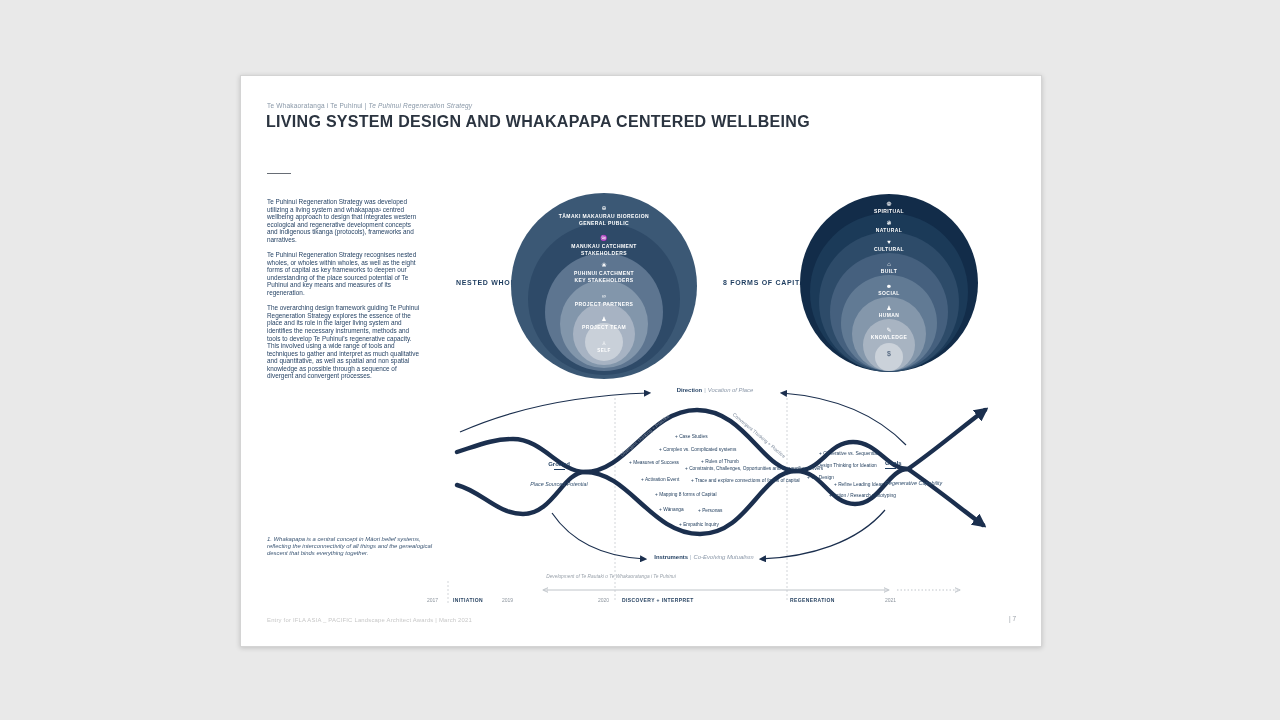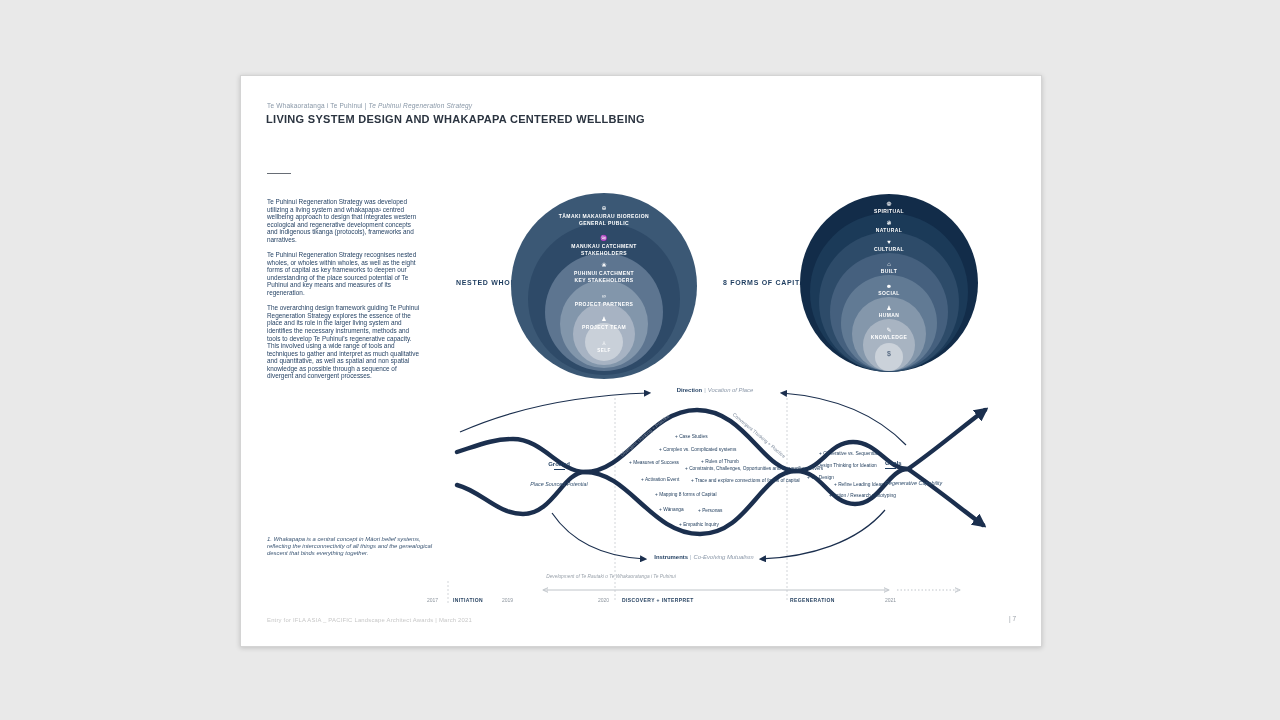--- a/index.html
+++ b/index.html
@@ -2,21 +2,21 @@
 <html><head>
 <meta charset="utf-8">
 <style>
   html,body{margin:0;padding:0;}
   #stage{position:relative;width:1280px;height:720px;background:#e9e9e9;font-family:"Liberation Sans",sans-serif;overflow:hidden;}
   .page{position:absolute;left:240px;top:75px;width:800px;height:570px;background:#ffffff;border:1px solid #d4d4d4;box-shadow:0 1px 5px rgba(0,0,0,.18);}
   .abs{position:absolute;}
   
   .breadcrumb{left:26px;top:26px;font-size:6.5px;color:#8796a6;letter-spacing:.2px;}
   .breadcrumb .it{font-style:italic;}
-  .title{left:25px;top:37px;font-size:11px;font-weight:bold;color:#2b3440;letter-spacing:.3px;}
+  .title{left:25px;top:37px;font-size:16px;font-weight:bold;color:#2b3440;letter-spacing:.3px;}
   .rule{left:26px;top:97px;width:24px;height:1px;background:#676d75;}
   
   .bodycopy{left:26px;top:122px;width:154px;color:#1e3c5f;font-size:6.4px;line-height:7.6px;}
   .bodycopy p{margin:0 0 7.5px 0;}
   .footnote{left:26px;top:460px;width:168px;font-style:italic;font-size:5.9px;line-height:7.2px;color:#3a5573;}
   .footer{left:26px;top:541px;font-size:5.9px;color:#c7c7c7;letter-spacing:.2px;}
   .pageno{left:768px;top:539px;font-size:6.5px;color:#9aa0a8;}
   
   .diagram-label{font-size:7px;font-weight:bold;color:#1c3b5e;letter-spacing:.7px;}
   .lbl-nested{left:215px;top:203px;}

